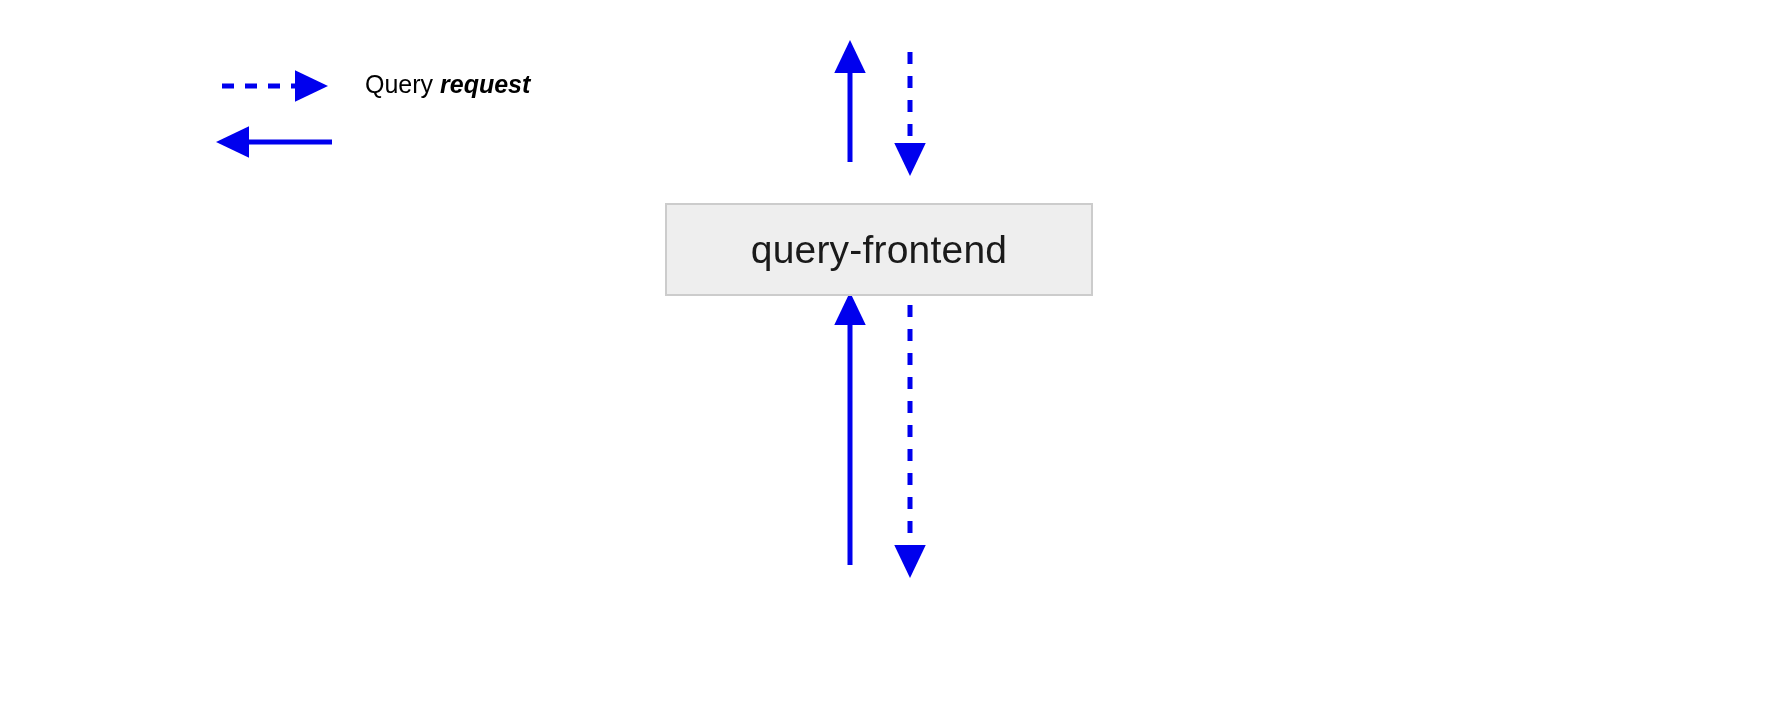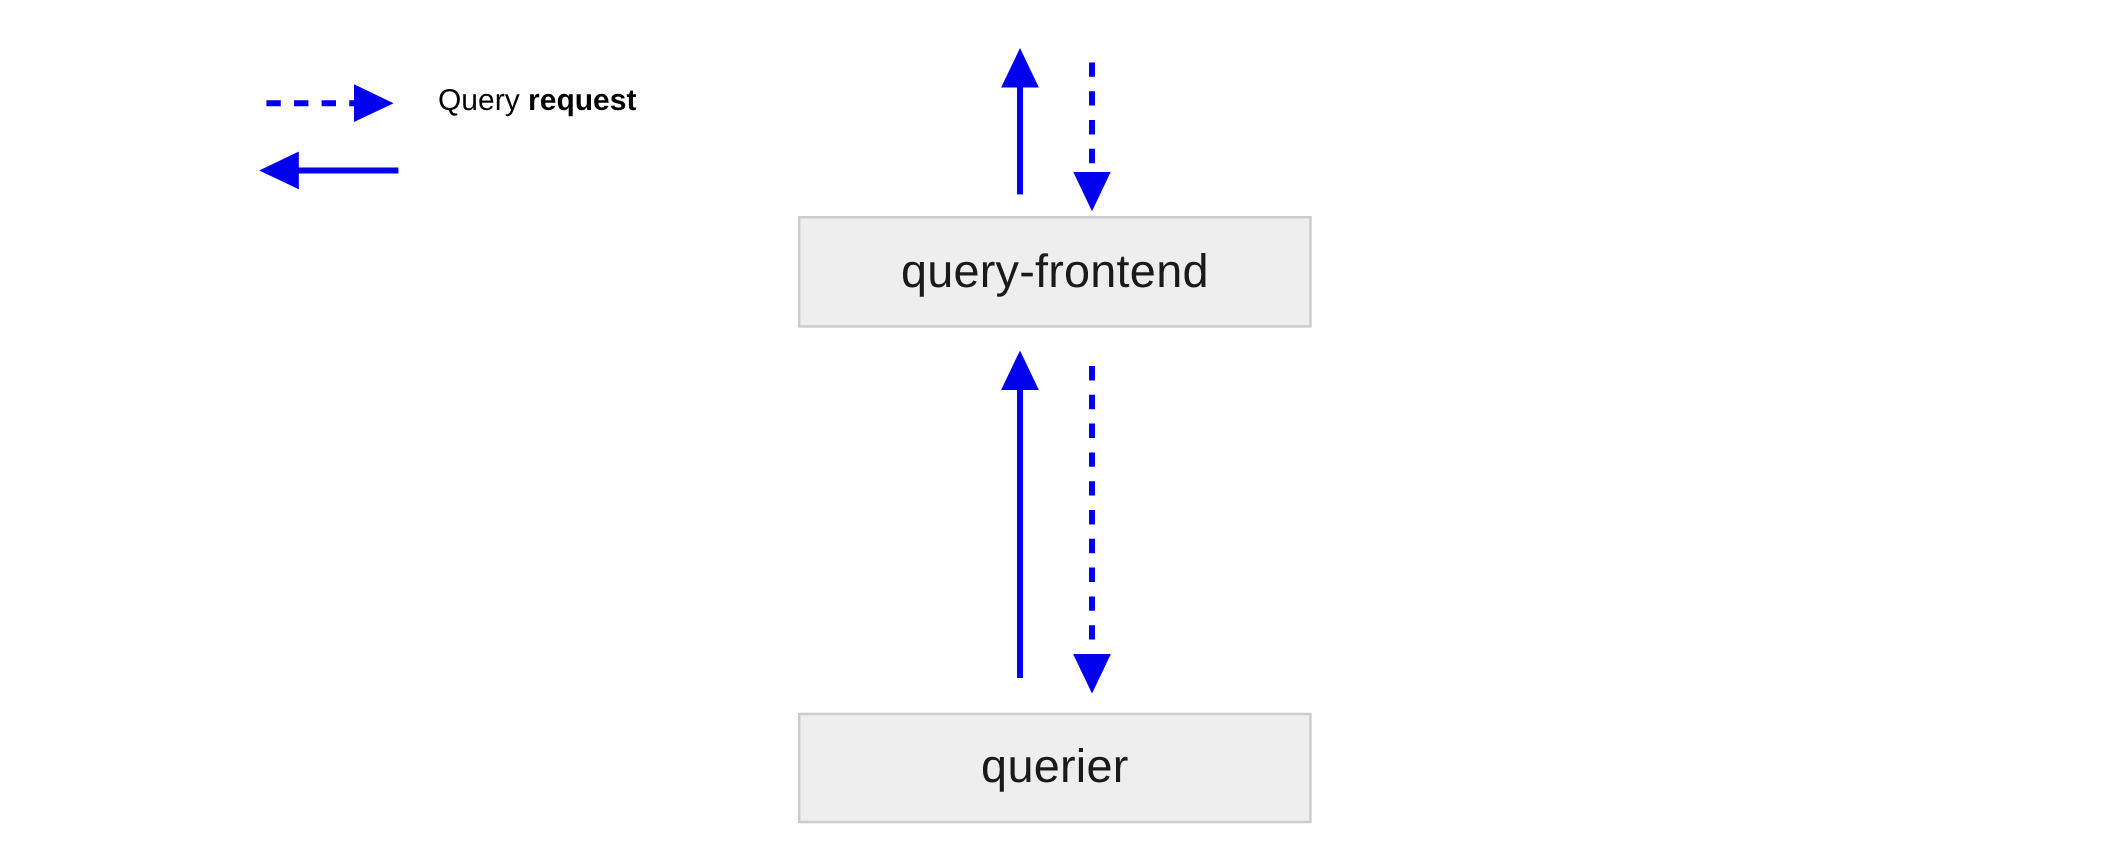--- a/index.html
+++ b/index.html
@@ -44,31 +44,33 @@
     left: 165px;
     top: 0;
     height: 56px;
     line-height: 56px;
     font-size: 25px;
     color: #000000;
     white-space: nowrap;
   }
   .legend-label .kw {
     font-weight: bold;
+    font-style: italic;
   }
 
   
   .node {
     position: absolute;
     box-sizing: border-box;
     background: #eeeeee;
     border: 2px solid #cccccc;
     display: flex;
     align-items: center;
     justify-content: center;
+    margin-top: 23px;
   }
   .node-label {
     font-size: 39px;
     color: #1a1a1a;
     letter-spacing: 0.2px;
     white-space: nowrap;
   }
   #node-query-frontend {
     left: 665px;
     top: 180px;
@@ -157,17 +159,14 @@
 
   <div class="edge-hit" style="left:833px; top:52px; height:112px;"></div>
   <div class="edge-hit" style="left:893px; top:52px; height:112px;"></div>
   <div class="edge-hit" style="left:833px; top:305px; height:262px;"></div>
   <div class="edge-hit" style="left:893px; top:305px; height:262px;"></div>
 
   <div id="node-query-frontend" class="node">
     <span class="node-label">query-frontend</span>
   </div>
 
-  <div id="node-querier" class="node">
-    <span class="node-label">querier</span>
-  </div>
 
 </div>
 
 </body></html>

